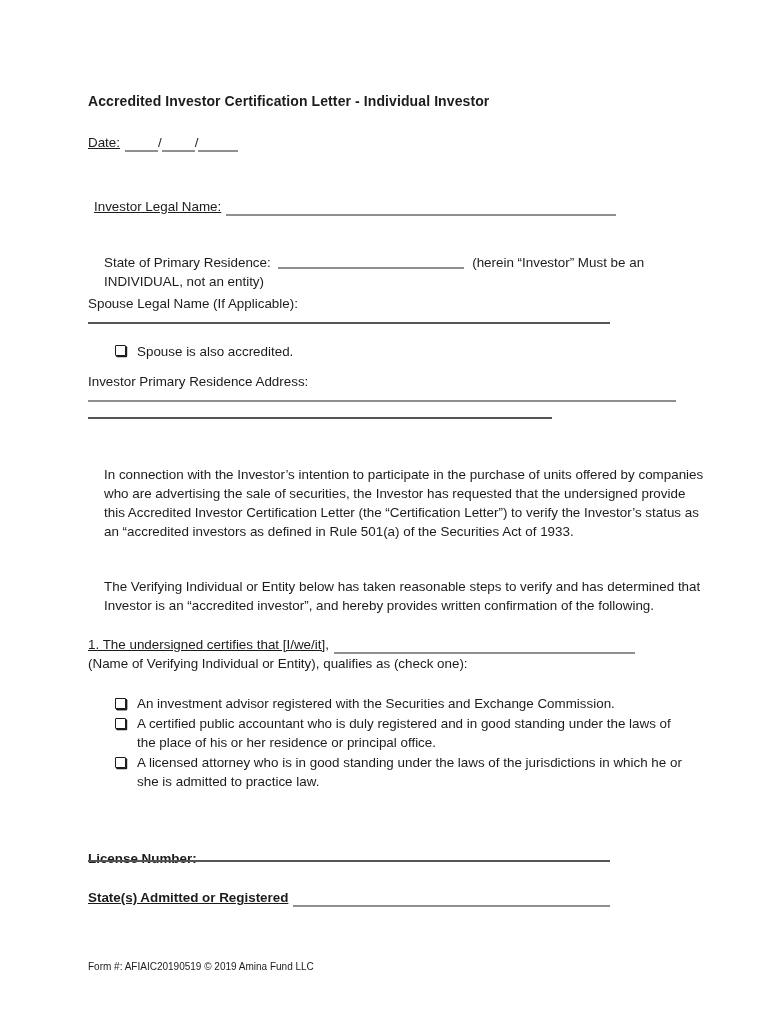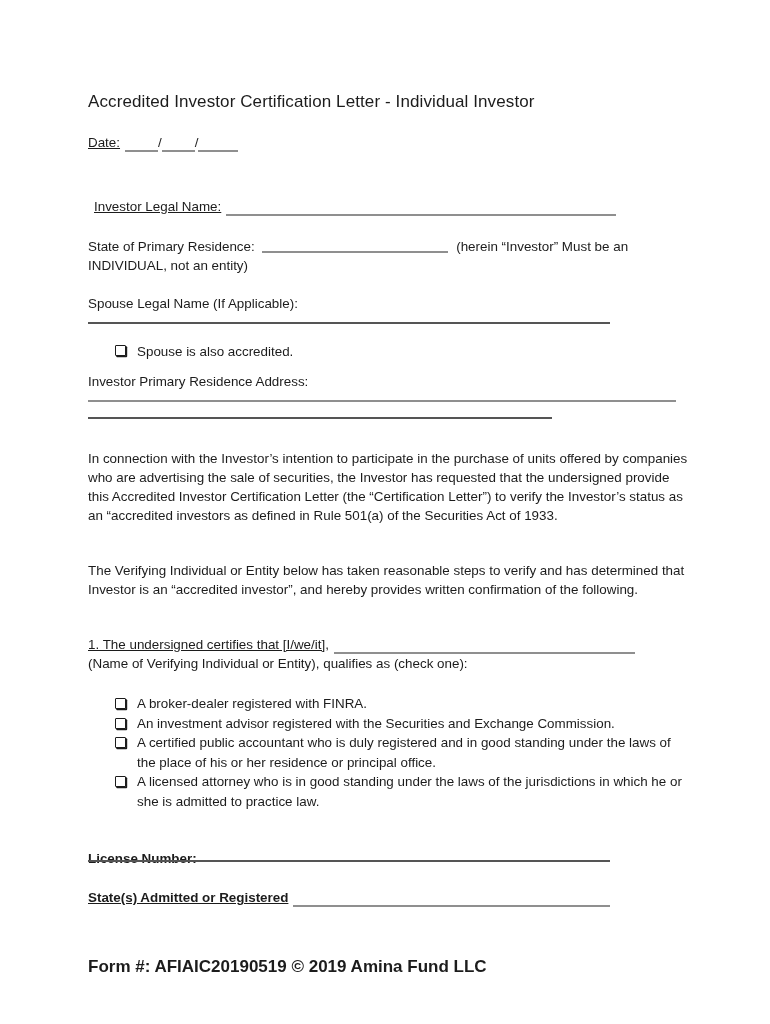--- a/index.html
+++ b/index.html
@@ -5,21 +5,21 @@
   html,body{margin:0;padding:0;background:#fff;}
   .page{
     position:relative;
     width:770px;height:1024px;
     background:#ffffff;
     font-family:"Liberation Sans","DejaVu Sans",sans-serif;
     font-size:13.4px;line-height:19px;color:#1c1c1c;
     overflow:hidden;
   }
   .abs{position:absolute;left:88px;}
-  .title{font-size:17px;font-weight:400;letter-spacing:.1px;}
+  .title{font-size:14px;font-weight:700;letter-spacing:.1px;}
   .bold{font-weight:700;}
   
   .fill{border-bottom:2px solid #8f8f8f;}
   .fill.dark{border-bottom-color:#555555;}
   .fill-inline{display:inline-block;height:12px;vertical-align:-2px;}
   .row{display:flex;align-items:flex-end;}
   .row .label{white-space:nowrap;margin-right:5px;text-decoration:underline;}
   .row .fill{flex:1;height:14px;}
   .fill-block{height:12px;}
   
@@ -27,22 +27,22 @@
     display:inline-block;width:9px;height:9px;
     border:1.6px solid #1c1c1c;border-radius:1px;
     box-shadow:1.2px 1.2px 0 0 #1c1c1c;
     background:#fff;
   }
   .cbx-row{display:flex;align-items:flex-start;padding-left:27px;}
   .cbx-row .cbx{margin-top:3px;margin-right:11px;flex:0 0 auto;}
   .qual-list{list-style:none;margin:0;padding:0;width:600px;}
   .qual-list li{position:relative;padding-left:49px;line-height:19.5px;margin:0;}
   .qual-list .cbx{position:absolute;left:27px;top:4px;}
-  .para{width:600px;margin:0;}
-  .footer{font-size:17px;font-weight:bold;}
+  .para{width:600px;margin:16px;}
+  .footer{font-size:10px;}
 </style>
 </head>
 <body>
 
 <div class="page">
 
   <div class="abs title" style="top:92px;width:600px;">Accredited Investor Certification Letter - Individual Investor</div>
 
   <div class="abs row" style="top:133px;width:300px;">
     <span class="label">Date:</span>
@@ -84,21 +84,20 @@
     <div class="row" style="width:547px;">
       <span class="label">1. The undersigned certifies that [I/we/it],</span>
       <span class="fill"></span>
     </div>
     <div>(Name of Verifying Individual or Entity), qualifies as (check one):</div>
   </div>
 
   <ul class="abs qual-list" style="top:694px;">
     <li>
       <span class="cbx"></span>
-      <span>A broker-dealer registered with FINRA.</span>
     </li>
     <li>
       <span class="cbx"></span>
       <span>An investment advisor registered with the Securities and Exchange Commission.</span>
     </li>
     <li>
       <span class="cbx"></span>
       <span>A certified public accountant who is duly registered and in good standing under the laws of the place of his or her residence or principal office.</span>
     </li>
     <li>

